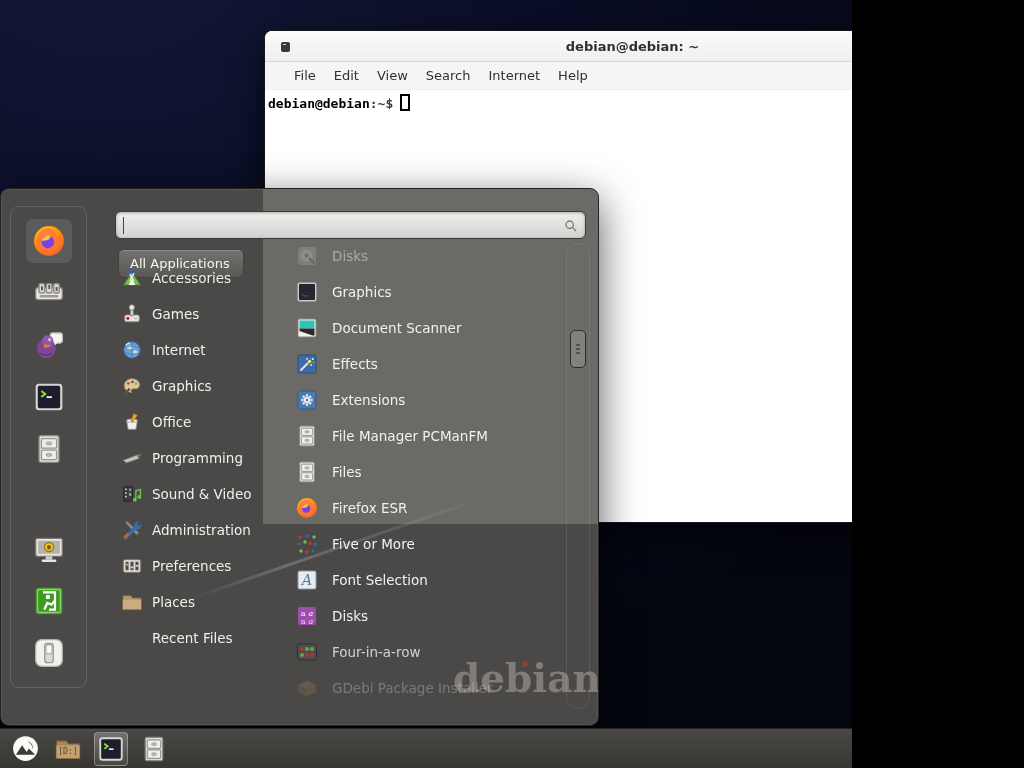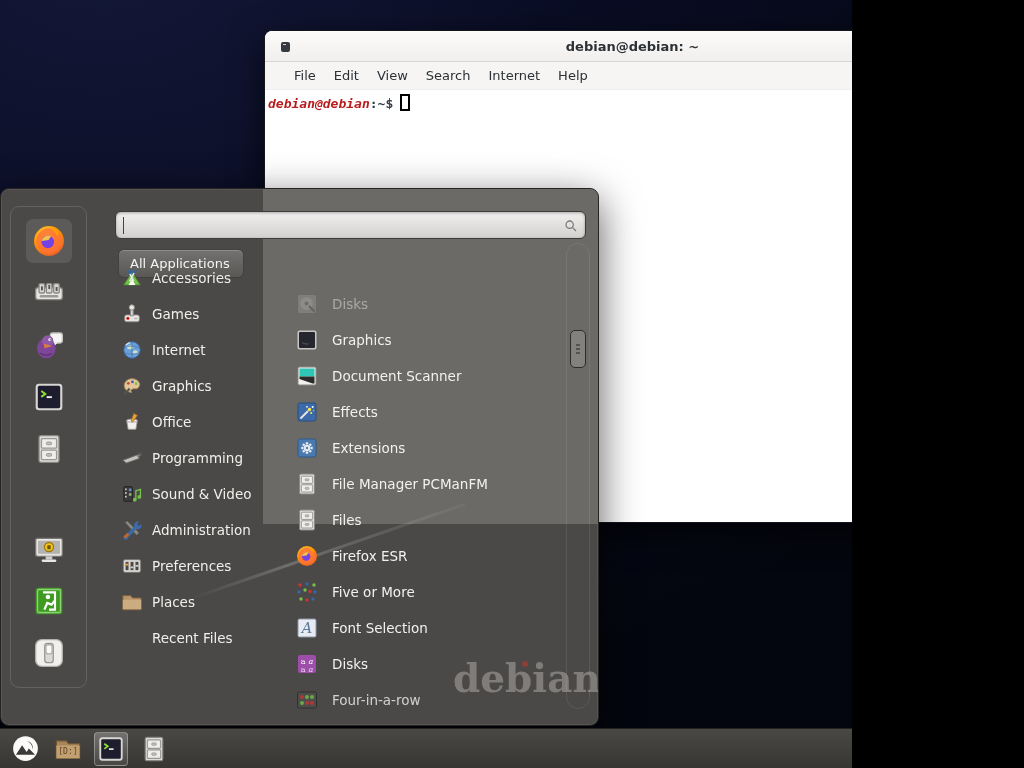--- a/index.html
+++ b/index.html
@@ -27,21 +27,21 @@
   .ctl-max::after{content:"";position:absolute;left:2px;top:2px;width:7px;height:7px;border:2px solid #3e444b;}
   .ctl-close::before,.ctl-close::after{content:"";position:absolute;left:1px;top:5px;width:10px;height:2px;background:#3e444b;}
   .ctl-close::before{transform:rotate(45deg);}
   .ctl-close::after{transform:rotate(-45deg);}
   .term-menubar{height:28px;background:#f6f5f4;display:flex;align-items:center;
     padding-left:20px;border-bottom:1px solid #f1efed;}
   .term-menu-item{padding:0 9px;font-size:13px;color:#2c3135;line-height:28px;}
   .term-body{position:relative;height:calc(100% - 60px);background:#fff;}
   .prompt-line{padding:4px 0 0 3px;font-family:"DejaVu Sans Mono",monospace;
     font-weight:bold;font-size:13px;white-space:pre;}
-  .p-user{color:#b91c1c;font-style:italic;}
+  .p-user{color:#000000;}
   .p-rest{color:#333b44;}
   .term-cursor{display:inline-block;width:10px;height:17px;border:2px solid #000;
     vertical-align:text-bottom;margin-left:7px;}
   .term-scrollbar{position:absolute;top:0;right:0;width:15px;height:100%;
     background:#fbfbfa;border-left:1px solid #e3e1de;}
   .term-thumb{position:absolute;top:3px;right:3px;width:8px;height:calc(100% - 10px);
     background:#9aa09b;border:1px solid #7e847e;border-radius:5px;}
 
   
   .app-menu{position:absolute;left:0;top:188px;width:599px;height:538px;
@@ -77,21 +77,21 @@
   .all-apps-btn{position:absolute;left:117px;top:60px;width:126px;height:29px;
     background:linear-gradient(#747270,#5a5855);border:1px solid #434140;border-radius:6px;
     box-shadow:inset 0 1px 0 rgba(255,255,255,.20);color:#f5f4f2;font-size:13px;
     font-family:"DejaVu Sans",sans-serif;text-align:left;padding-left:11px;}
 
   .categories{position:absolute;left:117px;top:71px;width:152px;}
   .cat-row{height:36px;display:flex;align-items:center;gap:9px;padding-left:3px;
     color:#f0efec;font-size:13.5px;}
   .cat-icon{width:22px;height:22px;flex:none;}
 
-  .apps{position:absolute;left:276px;top:49px;width:292px;margin-top:48px;}
+  .apps{position:absolute;left:276px;top:49px;width:292px;}
   .app-row{height:36px;display:flex;align-items:center;gap:13px;padding-left:18px;
     color:#f2f1ef;font-size:13.5px;}
   .app-icon{width:24px;height:24px;flex:none;}
 
   .menu-scroll-track{position:absolute;left:565px;top:54px;width:24px;height:466px;
     border:1px solid rgba(255,255,255,.09);border-radius:12px;}
   .menu-scroll-thumb{position:absolute;left:3px;top:86px;width:16px;height:38px;
     background:#838180;border:1px solid #2e2d2b;border-radius:5px;}
   .menu-scroll-thumb::before{content:"";position:absolute;left:5px;right:5px;top:13px;height:2px;
     background:#55534f;box-shadow:0 4px 0 #55534f,0 8px 0 #55534f;}

